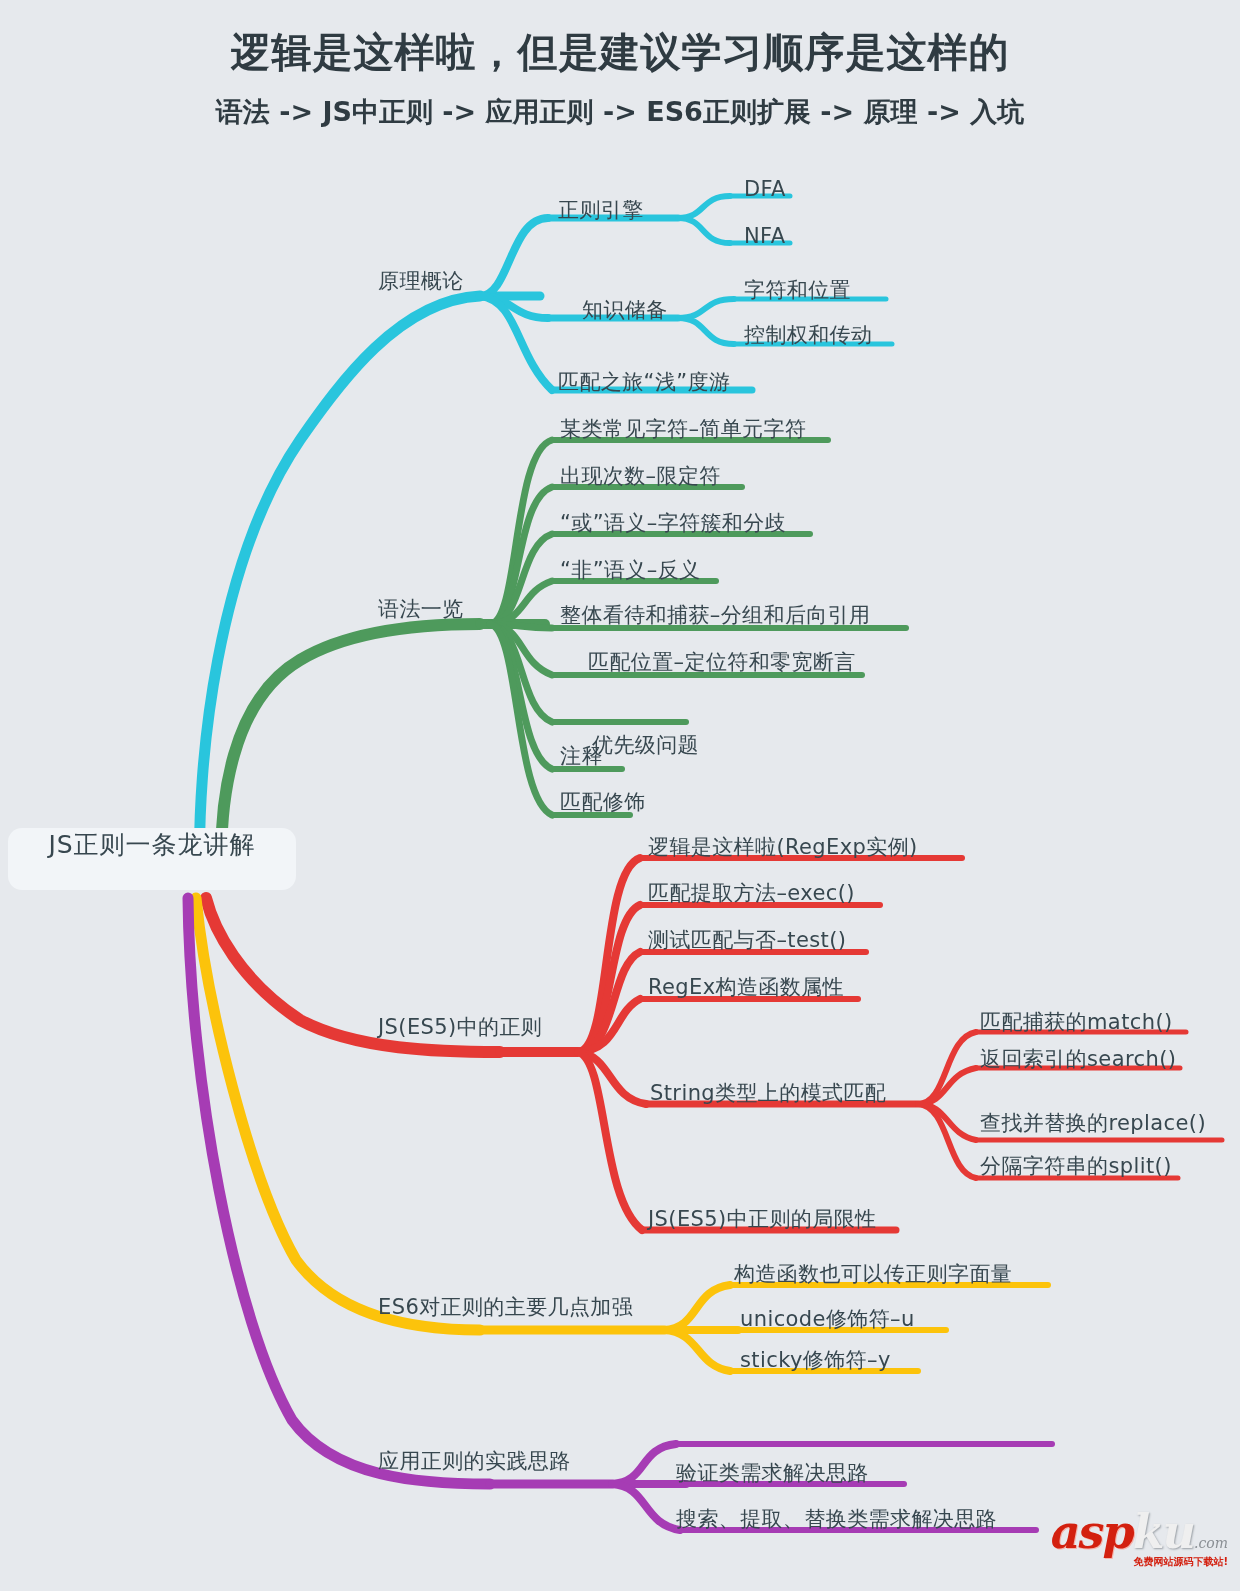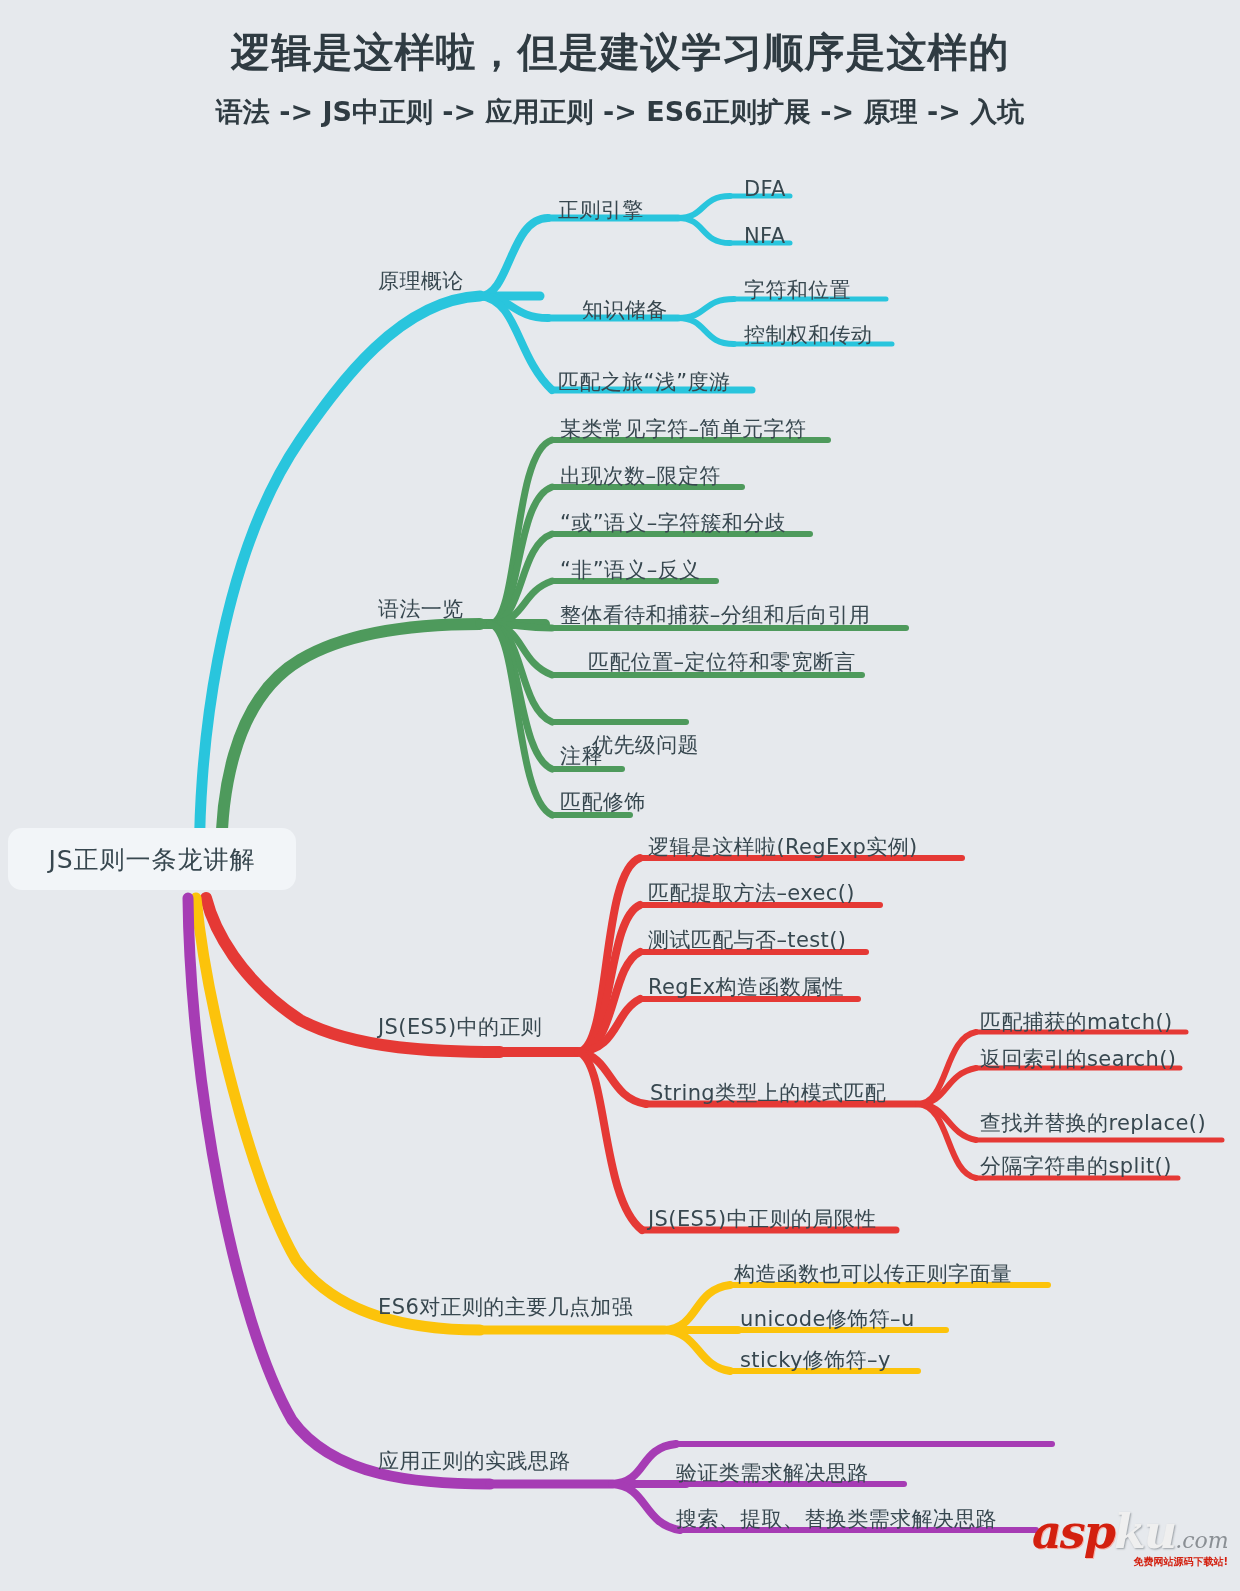--- a/index.html
+++ b/index.html
@@ -27,21 +27,21 @@
   
   #wires{position:absolute;left:0;top:0;width:1240px;height:1591px;}
 
   
   .root-node{
     position:absolute;
     left:8px;top:828px;
     width:288px;height:62px;
     background:#f2f5f8;
     border-radius:14px;
-    display:flex;align-items:center;justify-content:center;
+    display:flex;align-items:flex-start;justify-content:center;
     font-size:25px;color:#37474f;
     z-index:5;
     letter-spacing:1px;
   }
 
   
   .node{
     position:absolute;
     font-size:21px;
     color:#37474f;
@@ -59,21 +59,21 @@
     text-align:right;
     line-height:1;
   }
   .wm-top{
     font-size:46px;font-weight:bold;font-style:italic;
     letter-spacing:-2px;
     font-family:"DejaVu Serif","Liberation Serif",serif;
   }
   .wm-asp{color:#d3200f;text-shadow:1px 1px 0 #f4b3ab;}
   .wm-ku{color:#efefef;text-shadow:1px 1px 2px #9aa0a6;}
-  .wm-com{font-size:22px;color:#8a8f94;font-style:italic;font-weight:normal;letter-spacing:0;}
+  .wm-com{font-size:14px;color:#8a8f94;font-style:italic;font-weight:normal;letter-spacing:0;}
   .wm-sub{
     font-size:10px;color:#d3200f;font-weight:bold;
     margin-top:2px;letter-spacing:0px;
   }
 </style>
 </head>
 <body>
 
 <div id="root-wrap">
 

